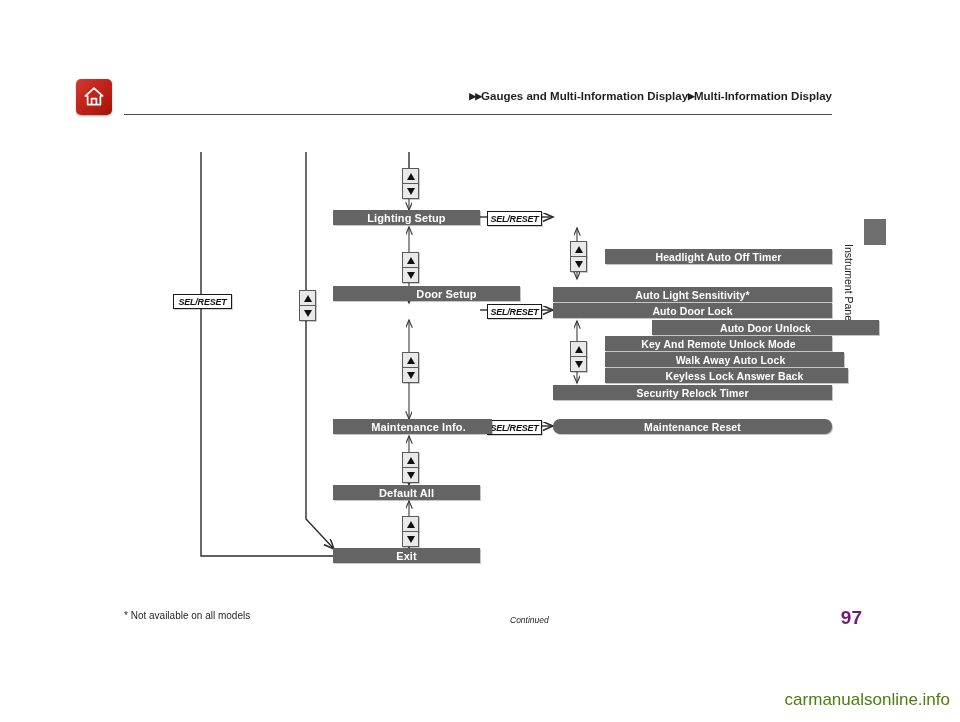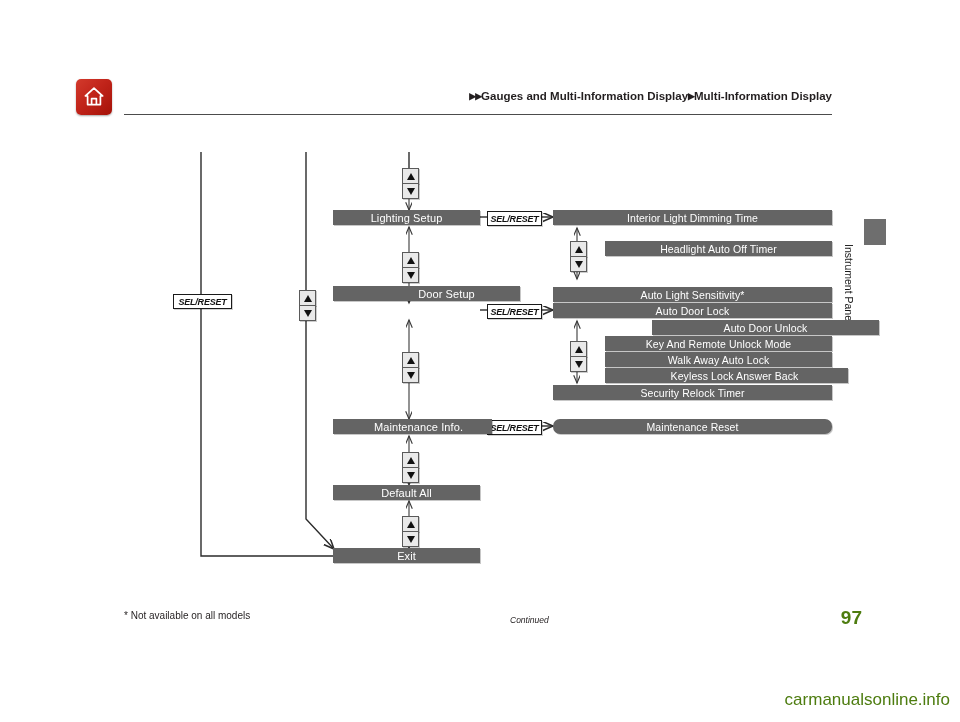--- a/index.html
+++ b/index.html
@@ -41,21 +41,21 @@
     position:absolute;left:855px;top:244px;width:120px;height:20px;
     font-size:10.5px;color:#1a1a1a;white-space:nowrap;
     transform:rotate(90deg);transform-origin:left top;
   }
 
   
   .diagram{position:absolute;left:0;top:0;width:960px;height:722px;}
 
   .bar{
     position:absolute;height:15px;background:#646464;
-    color:#ffffff;font-weight:normal;font-size:11px;
+    color:#ffffff;font-weight:bold;font-size:11px;
     display:flex;align-items:center;justify-content:center;
     text-align:center;letter-spacing:.1px;white-space:nowrap;
     box-shadow:1px 1px 0 rgba(0,0,0,.22);
   }
   .bar.sub{font-size:10.5px;}
 
   .selbox{
     position:absolute;height:13px;background:#ffffff;
     border:1.3px solid #1a1a1a;
     font-size:9px;font-weight:bold;font-style:italic;color:#111111;
@@ -88,21 +88,21 @@
   .foot-note{
     position:absolute;left:124px;top:610px;font-size:10px;color:#231f20;
     white-space:nowrap;
   }
   .foot-cont{
     position:absolute;left:510px;top:615px;font-size:8.5px;color:#231f20;
     font-style:italic;white-space:nowrap;
   }
   .foot-page{
     position:absolute;left:820px;top:607px;width:42px;text-align:right;
-    font-size:19px;font-weight:bold;color:#4d7c0f;
+    font-size:19px;font-weight:bold;color:#701a75;
   }
 
   .wm{
     position:absolute;left:620px;top:690px;width:330px;height:24px;
     text-align:right;font-size:17px;color:#4d7c0f;white-space:nowrap;
   }
 </style>
 </head>
 <body>
 
@@ -247,28 +247,27 @@
     <div class="selbox" style="left:487px;top:211px;width:53px;">SEL/RESET</div>
     <div class="selbox" style="left:487px;top:304px;width:53px;">SEL/RESET</div>
     <div class="selbox" style="left:487px;top:420px;width:53px;">SEL/RESET</div>
 
     <div class="bar" style="left:333px;top:210px;width:147px;">Lighting Setup</div>
     <div class="bar" style="left:333px;top:286px;width:147px;padding-left:40px;">Door Setup</div>
     <div class="bar" style="left:333px;top:419px;width:147px;padding-left:12px;">Maintenance Info.</div>
     <div class="bar" style="left:333px;top:485px;width:147px;">Default All</div>
     <div class="bar" style="left:333px;top:548px;width:147px;">Exit</div>
 
-    <div class="bar sub" style="left:553px;top:210px;width:279px;">Interior Light Dimming Time</div>
-    <div class="bar sub" style="left:605px;top:241px;width:227px;">Headlight Auto Off Timer</div>
+    <div class="bar sub" style="left:605px;top:249px;width:227px;">Headlight Auto Off Timer</div>
     <div class="bar sub" style="left:553px;top:271px;width:279px;margin-top:16px;">Auto Light Sensitivity*</div>
 
     <div class="bar sub" style="left:553px;top:303px;width:279px;">Auto Door Lock</div>
     <div class="bar sub" style="left:605px;top:320px;width:227px;margin-left:47px;">Auto Door Unlock</div>
     <div class="bar sub" style="left:605px;top:336px;width:227px;">Key And Remote Unlock Mode</div>
-    <div class="bar sub" style="left:605px;top:352px;width:227px;">Walk Away Auto Lock</div>
+    <div class="bar sub" style="left:605px;top:352px;width:227px;padding-left:12px;">Walk Away Auto Lock</div>
     <div class="bar sub" style="left:605px;top:368px;width:227px;padding-left:16px;">Keyless Lock Answer Back</div>
     <div class="bar sub" style="left:553px;top:385px;width:279px;">Security Relock Timer</div>
 
     <div class="bar sub" style="left:553px;top:419px;width:279px;border-radius:7px;">Maintenance Reset</div>
 
   </div>
 
   <div class="foot-note">* Not available on all models</div>
   <div class="foot-cont">Continued</div>
   <div class="foot-page">97</div>

